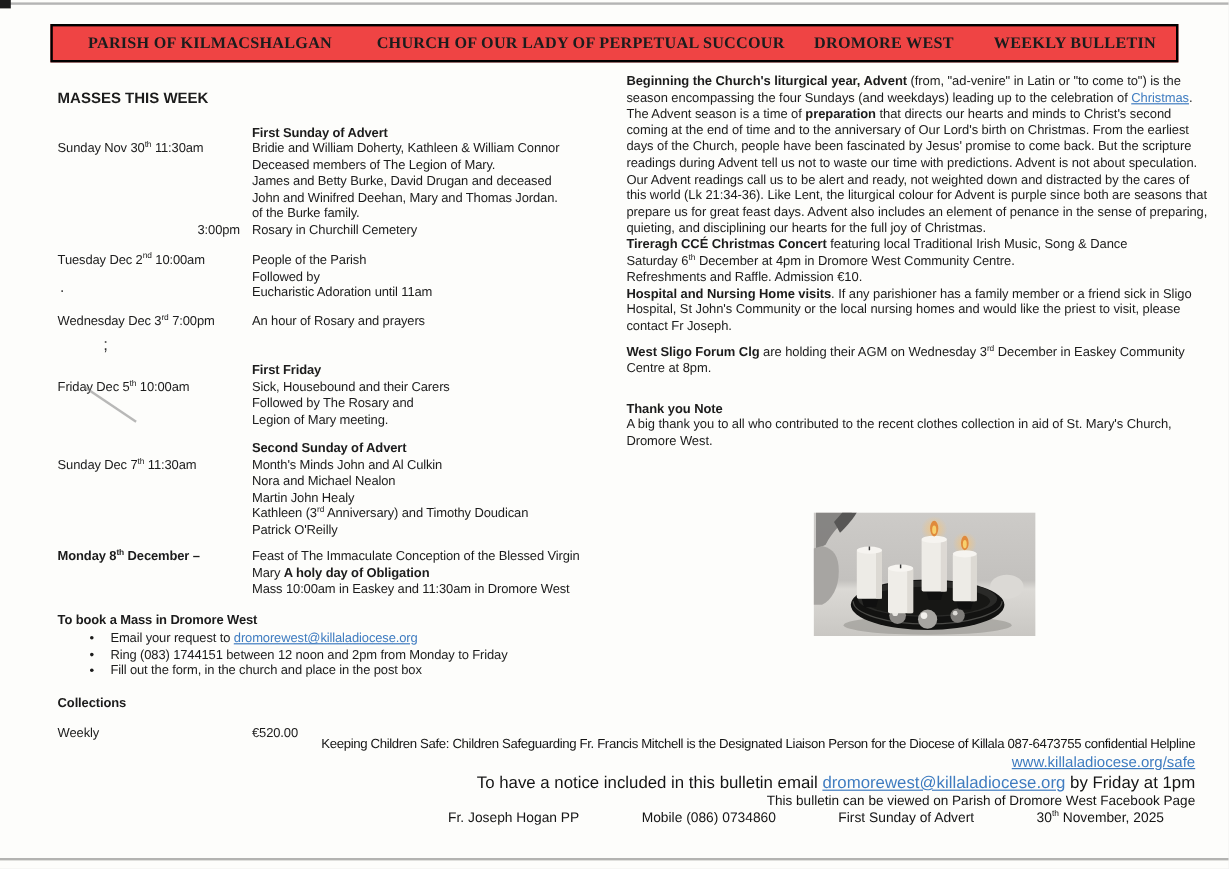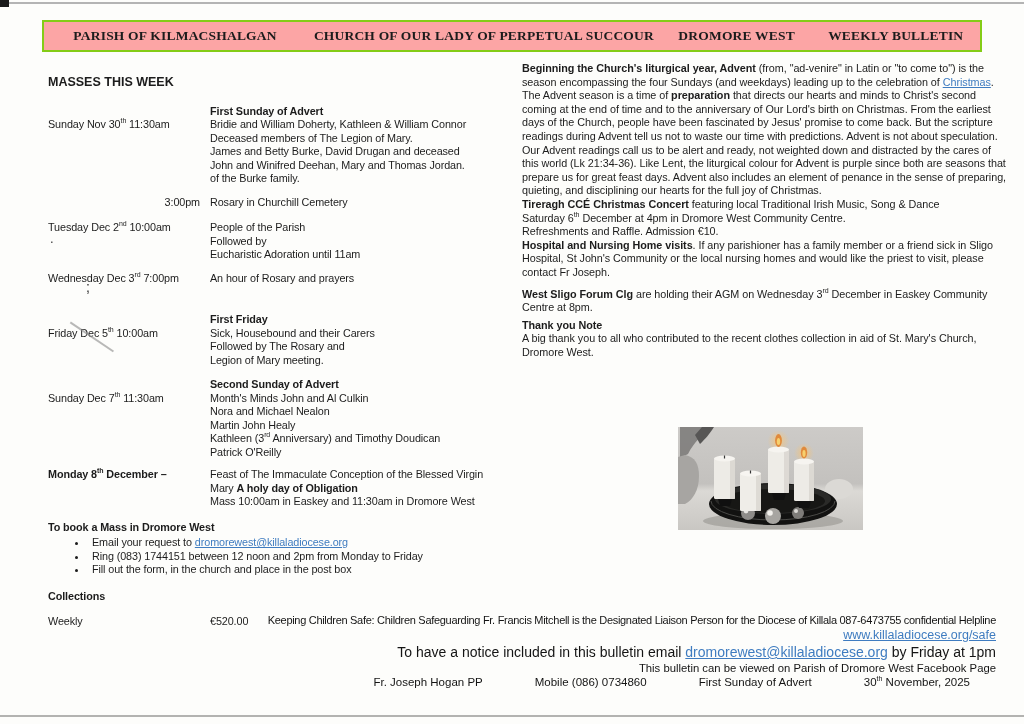--- a/index.html
+++ b/index.html
@@ -9,53 +9,53 @@
   .sup{vertical-align:super;font-size:7px;line-height:0;}
   .lnk{color:#3f7cc0;text-decoration:underline;cursor:pointer;}
   
   .scan-top{position:absolute;top:2px;left:0;width:100%;height:2px;background:#8d8d8d;opacity:.65;}
   .scan-corner{position:absolute;top:0;left:0;width:9px;height:7px;background:#1a1a1a;}
   .scan-bottom{position:absolute;top:715px;left:0;width:100%;height:2px;background:#b3b3b1;}
   .pen-semicolon{position:absolute;left:86px;top:279px;font-size:14px;color:#2e2e2e;}
   .pen-dot{position:absolute;left:50px;top:231px;font-size:13px;color:#3a3a3a;}
   .pen-slash{position:absolute;left:66px;top:336px;width:52px;height:1.5px;background:#8a8a8a;transform:rotate(34deg);opacity:.6;}
   
-  .masthead{position:absolute;left:42px;top:20px;width:936px;height:28px;border:2px solid #84cc16;
-            background:#fca5a5;display:flex;align-items:center;
+  .masthead{position:absolute;left:42px;top:20px;width:936px;height:28px;border:2px solid #000000;
+            background:#ef4444;display:flex;align-items:center;
             font-family:"Liberation Serif",serif;font-weight:bold;font-size:13.5px;letter-spacing:.2px;}
   .mh-cell{text-align:center;white-space:nowrap;}
   .mh0{width:28%;}.mh1{width:38%;}.mh2{width:16%;}.mh3{width:18%;}
   
   .left-col{position:absolute;left:48px;top:76px;width:466px;font-size:10.8px;line-height:13.5px;letter-spacing:-.1px;}
   .sec-title{font-size:12.5px;font-weight:bold;margin:0 0 15px 0;letter-spacing:0;}
   .mass-entry{display:flex;}
   .date-col{width:162px;flex:none;box-sizing:border-box;}
   .desc-col{flex:1;}
   .has-heading .date-col{padding-top:13.5px;}
   .time-only .date-col{text-align:right;padding-right:10px;}
   .date-bold .date-col{font-weight:bold;}
-  #mass-entries .mass-entry:nth-child(2){margin-top:10px;}
+  #mass-entries .mass-entry:nth-child(2){}
   #mass-entries .mass-entry:nth-child(3){margin-top:12px;}
   #mass-entries .mass-entry:nth-child(4){margin-top:10px;}
   #mass-entries .mass-entry:nth-child(5){margin-top:28px;}
   #mass-entries .mass-entry:nth-child(6){margin-top:11px;}
   #mass-entries .mass-entry:nth-child(7){margin-top:9px;}
   .book{margin-top:12px;}
   .book h3{font-size:10.8px;margin:0;letter-spacing:-.1px;}
   .book ul{margin:2px 0 0 0;padding-left:40px;}
   .book li{padding-left:4px;}
   .collections{margin-top:13px;}
   .col-row{display:flex;margin-top:12px;}
   .col-row .lab{width:162px;flex:none;}
   
   .right-col{position:absolute;left:522px;top:62px;width:486px;font-size:10.8px;line-height:13.6px;letter-spacing:-.05px;}
   .notice{}
   .notice:first-child{margin-top:0;}
   #notices .notice:nth-child(4){margin-top:8px;}
-  #notices .notice:nth-child(5){margin-top:4px;}
+  #notices .notice:nth-child(5){margin-top:20px;}
   .notice-heading{font-weight:bold;}
   
   .photo{position:absolute;left:678px;top:427px;width:185px;height:103px;margin:0;}
   
   .footer{position:absolute;left:16px;top:614px;width:980px;text-align:right;color:#141414;}
   .f1{font-size:11px;letter-spacing:-.3px;}
   .f2{margin-top:2px;font-size:12.5px;}
   .f3{margin-top:2px;font-size:14px;}
   .f4{margin-top:2px;font-size:11.3px;}
   .f5{margin-top:2px;font-size:11.5px;}

